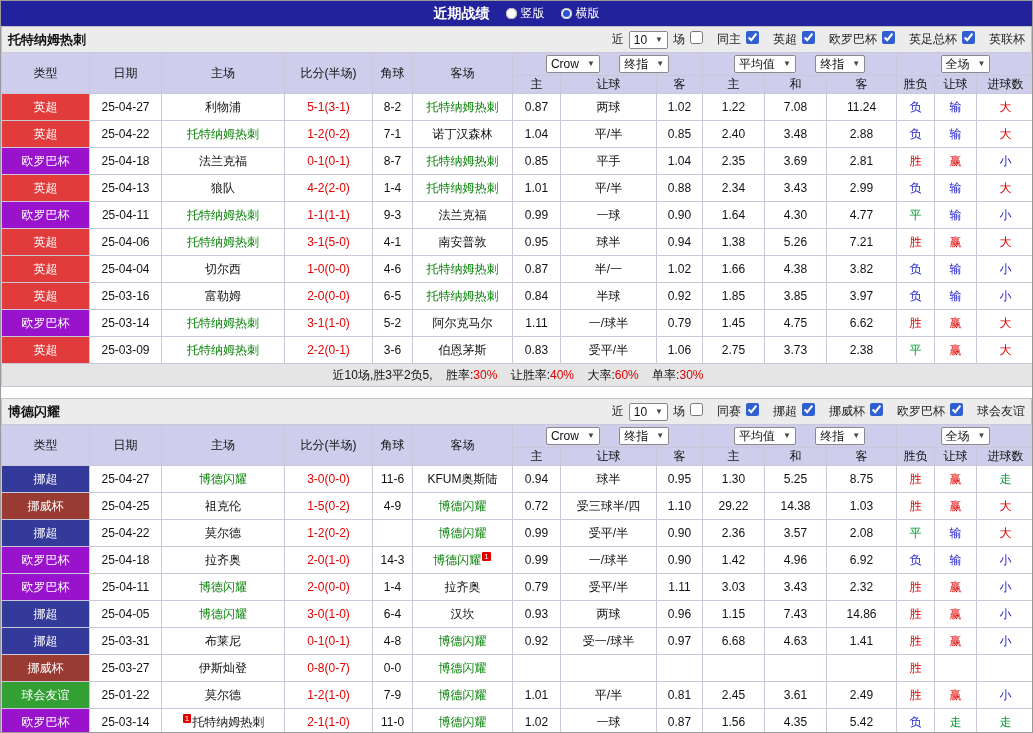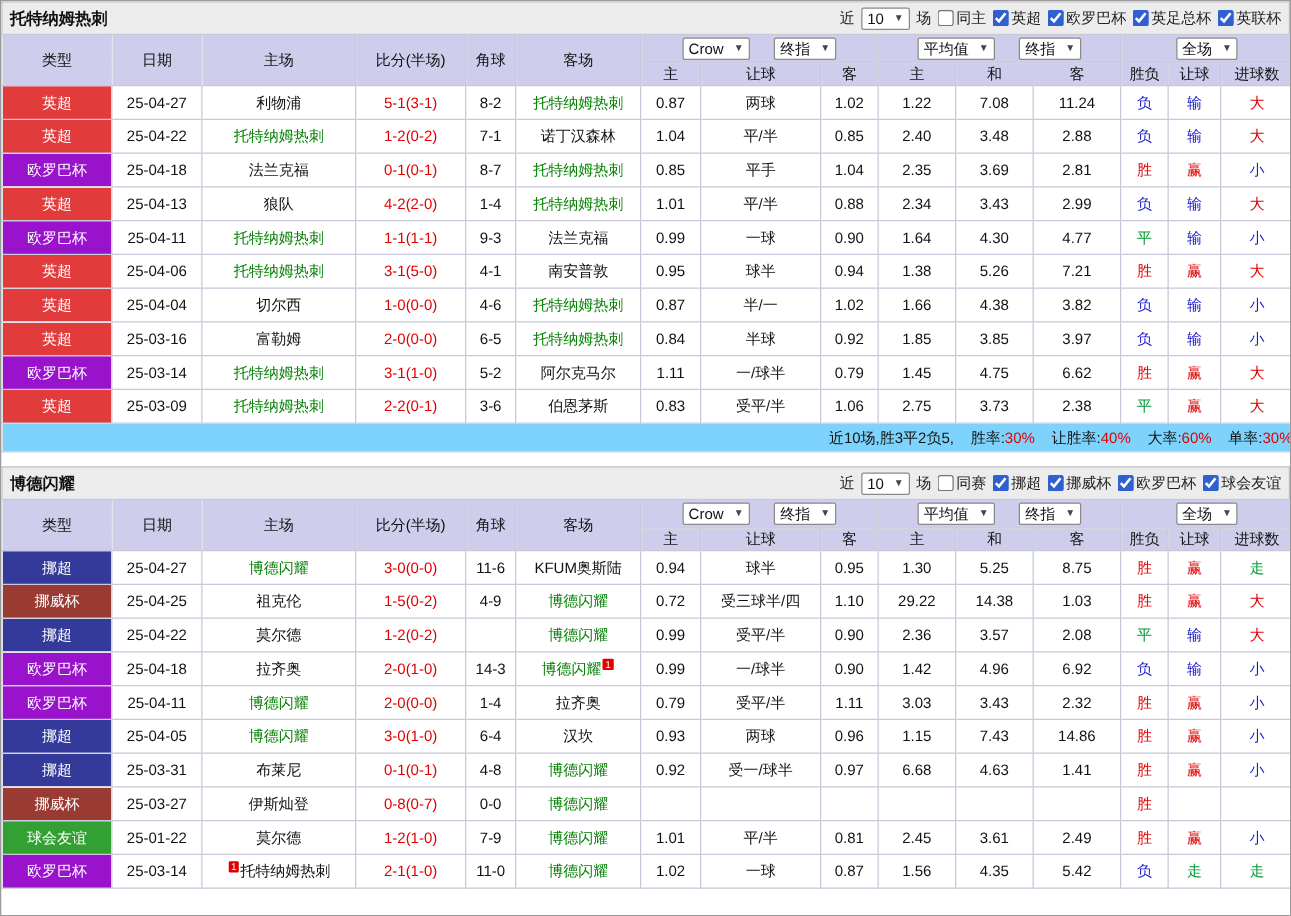--- a/index.html
+++ b/index.html
@@ -7,45 +7,56 @@
   .page{width:1033px;height:733px;overflow:hidden;border:1px solid #999;box-sizing:border-box;background:#fff;}
   .topbar{height:25px;background:#22229c;display:flex;align-items:center;justify-content:center;gap:16px;}
   .topbar .title{color:#fff;font-weight:bold;font-size:14px;}
   .radio{display:inline-flex;align-items:center;gap:4px;color:#fff;font-size:12px;cursor:pointer;}
   .rb{width:11px;height:11px;border-radius:50%;background:#fff;box-shadow:inset 0 0 0 1px #bbb;position:relative;display:inline-block;}
   .rb.on::after{content:"";position:absolute;left:2px;top:2px;width:7px;height:7px;border-radius:50%;background:#2a52d8;}
   .gap{height:11px;}
   .sec-head{height:26px;background:#ececec;border:1px solid #c2c2c2;border-bottom:none;display:flex;align-items:center;justify-content:space-between;padding:0 6px;box-sizing:border-box;}
   .team-name{font-weight:bold;font-size:13px;color:#111;cursor:pointer;}
   .filters{display:flex;align-items:center;gap:5px;font-size:12px;color:#222;}
-  .cb{display:inline-flex;align-items:center;}
+  .cb{display:inline-flex;gap:12px;}
   .cb input{width:13px;height:13px;accent-color:#3060d0;margin:0 2px 0 0;}
   .sel{display:inline-flex;align-items:center;justify-content:space-between;gap:8px;background:#fff;border:1px solid #8a8a8a;border-radius:2px;padding:1px 4px;font-size:12px;color:#111;line-height:14px;cursor:pointer;}
   .sel .arr{font-size:8px;color:#444;}
   table{border-collapse:collapse;width:1033px;table-layout:fixed;font-size:12px;}
   th,td{border:1px solid #c8c8d8;text-align:center;white-space:nowrap;overflow:hidden;padding:0;}
   thead th{background:#ceceec;font-weight:normal;color:#111;}
   .h1 th{height:22px;}
   .h1 th .sel{margin:0 8px;}
   .h2 th{height:16px;}
   tbody td{height:26px;color:#111;background:#fff;}
   td.type{color:#fff;}
   td.score{color:#e00000;cursor:pointer;}
   td.team{cursor:pointer;}
   td.team span.focus{color:#068206;}
   sup.card{background:#e00000;color:#fff;font-size:8px;padding:0 2px;margin:0 1px;border-radius:1px;}
-  .sumrow td{height:22px;background:#7dd3fc;color:#111;text-align:right;}
+  .sumrow td{height:22px;background:#e5e5e5;color:#111;}
   .stat{margin-left:10px;}
   .stat .red{color:#e00000;}
 </style>
 </head>
 <body>
 
 <div class="page">
 
+  <div class="topbar">
+    <span class="title">近期战绩</span>
+    <span class="radio">
+      <span class="rb"></span>
+      <span>竖版</span>
+    </span>
+    <span class="radio">
+      <span class="rb on"></span>
+      <span>横版</span>
+    </span>
+  </div>
 
   <div class="section">
     <div class="sec-head">
       <span class="team-name">托特纳姆热刺</span>
       <div class="filters">
         <span>近</span>
         <span class="sel">
             <span>10</span>
             <span class="arr">▼</span>
           </span>

